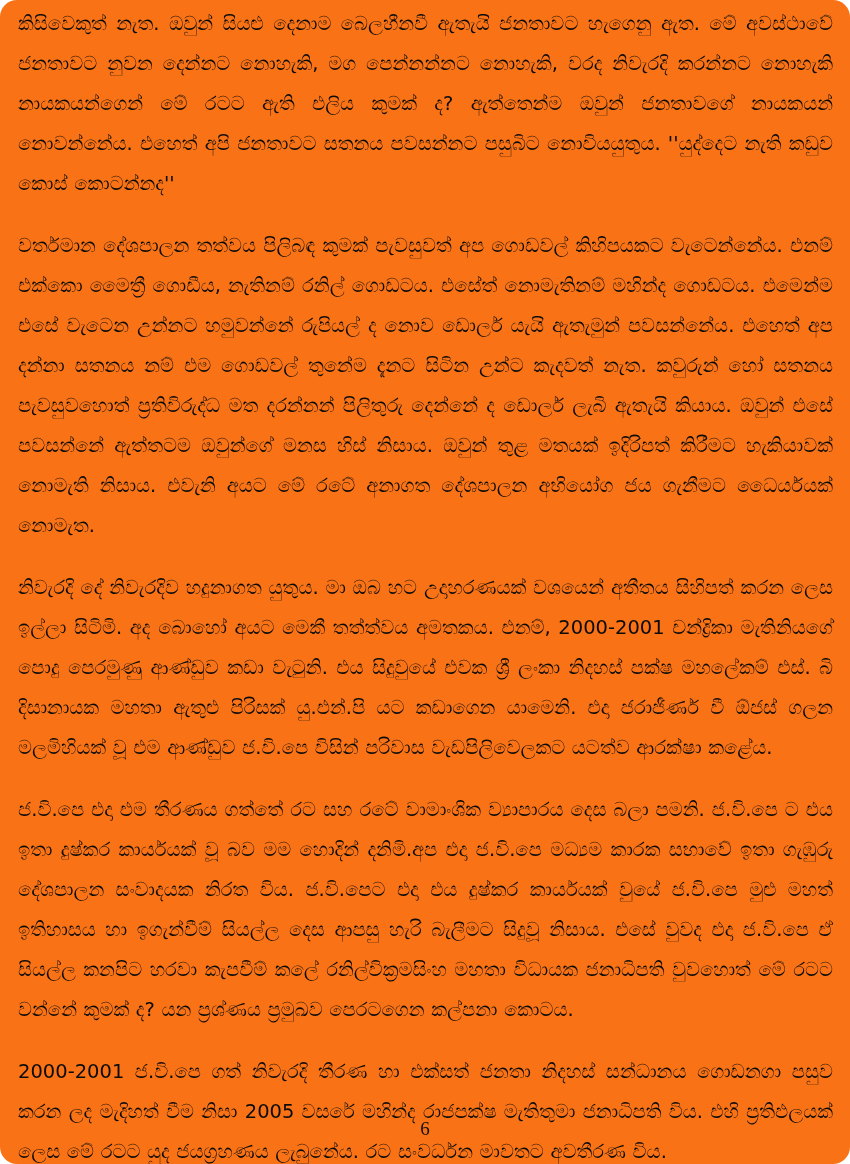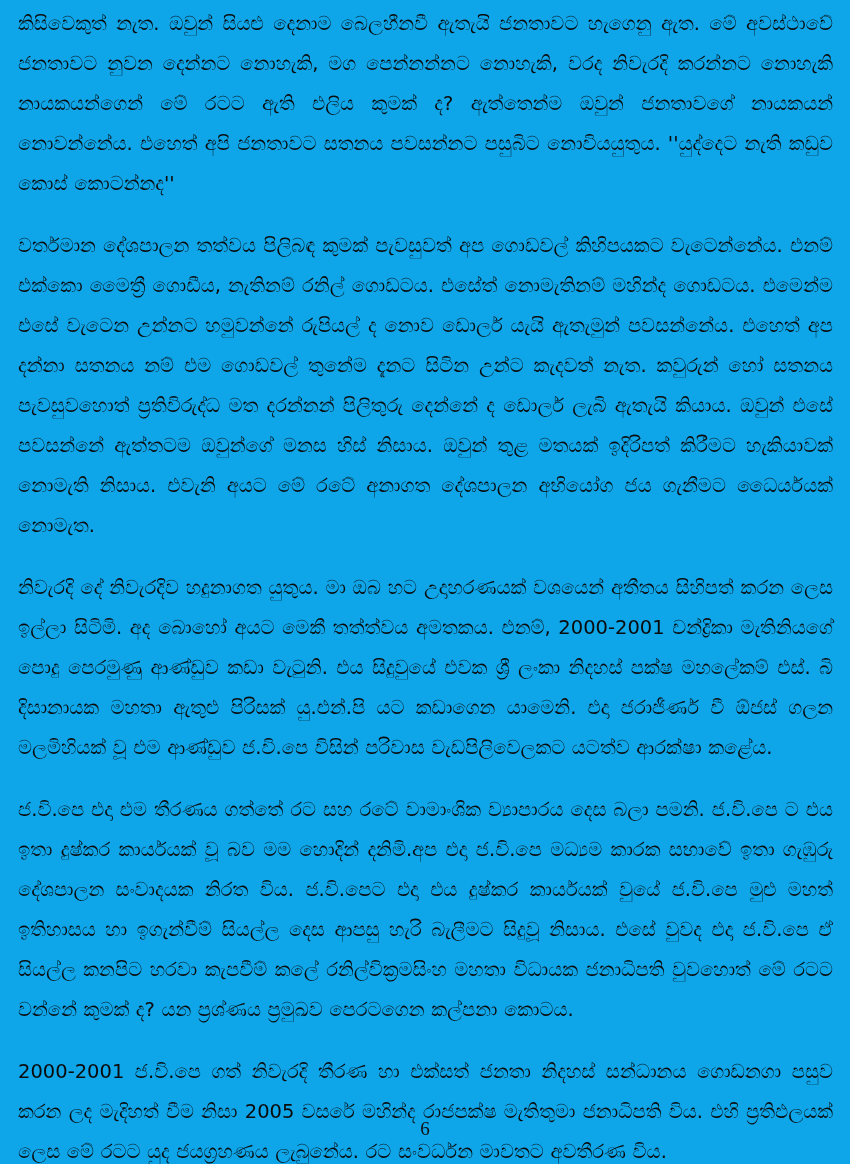--- a/index.html
+++ b/index.html
@@ -9,23 +9,24 @@
   }
 
   body {
     font-family: "DejaVu Sans", "Liberation Sans", sans-serif;
   }
 
   #page {
     position: relative;
     width: 850px;
     height: 1164px;
-    background: #0ea5e9;
+    background: #f97316;
     box-sizing: border-box;
     overflow: hidden;
+    border-radius: 17px;
   }
 
   #doc-body {
     position: absolute;
     left: 18px;
     top: 4px;
     width: 815px;
   }
 
   .para {

